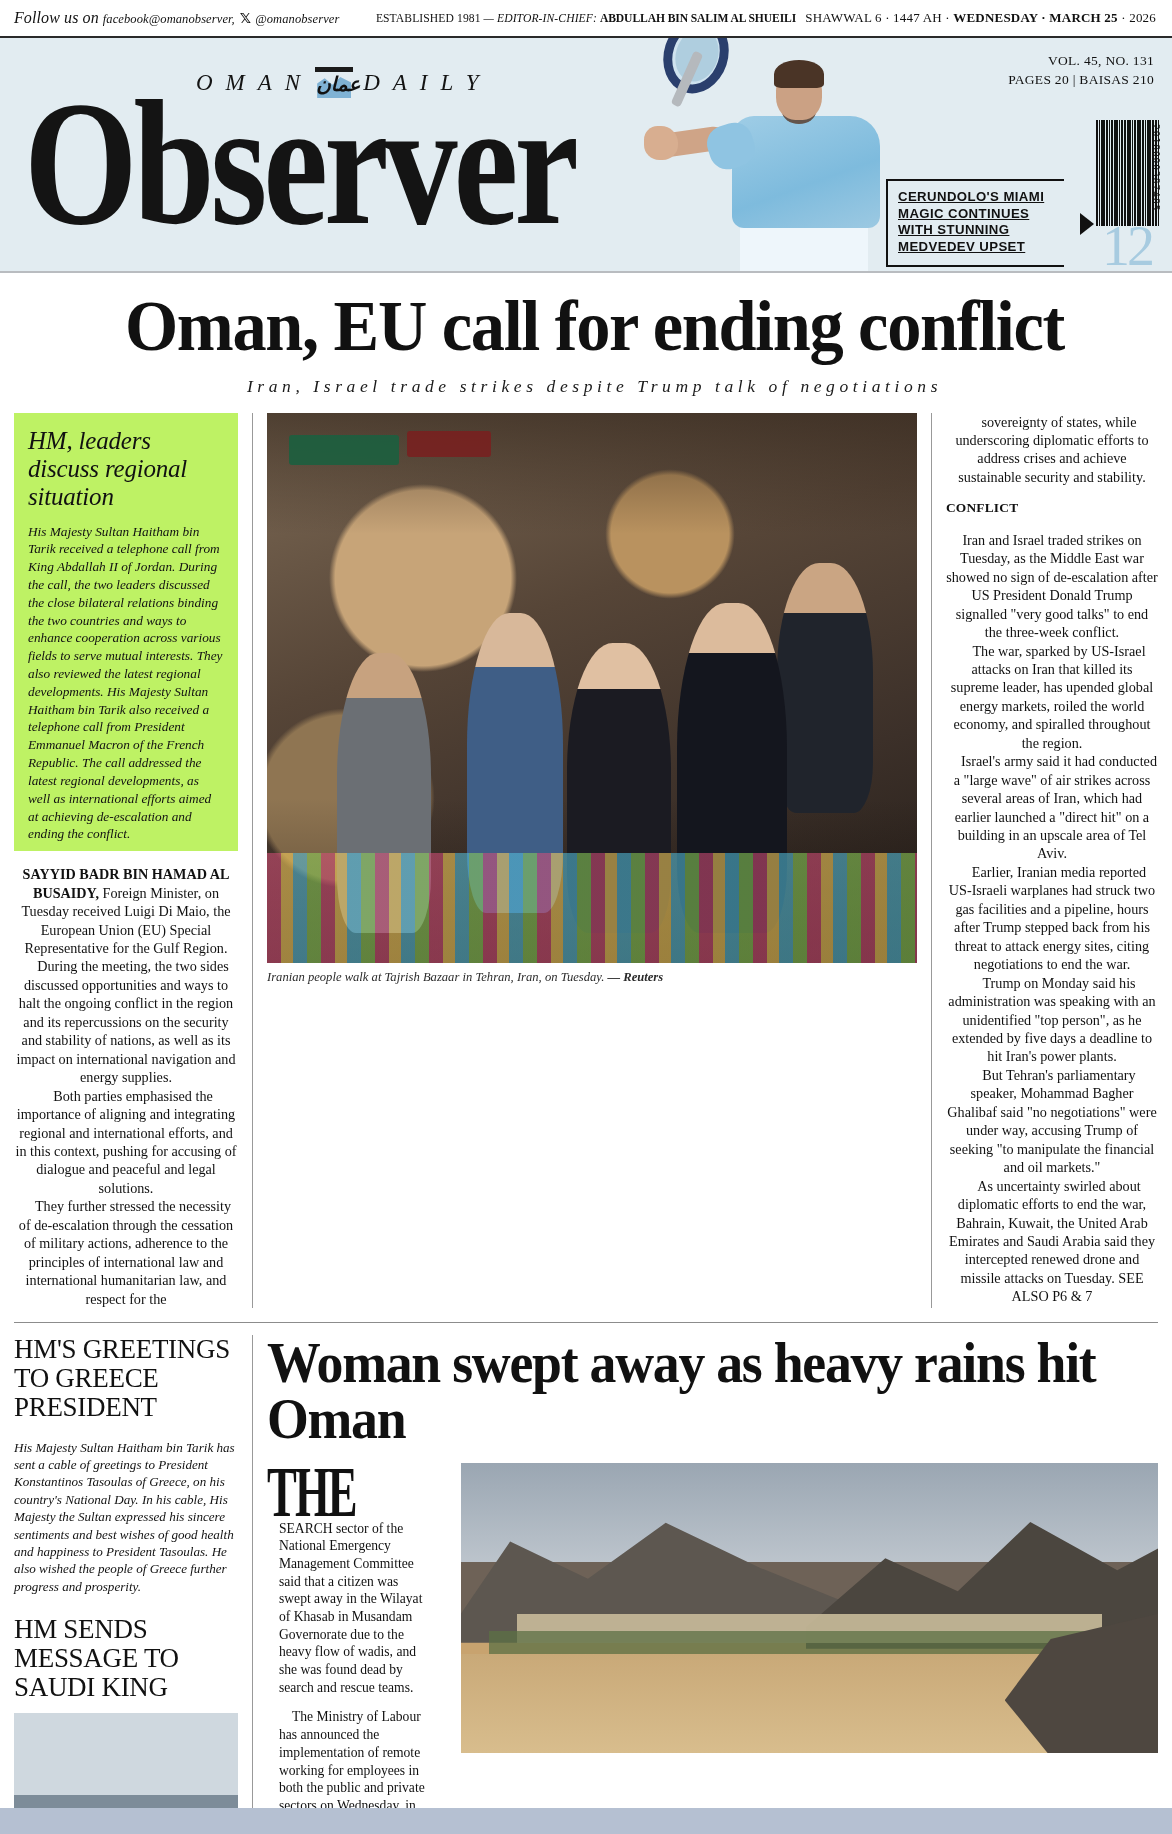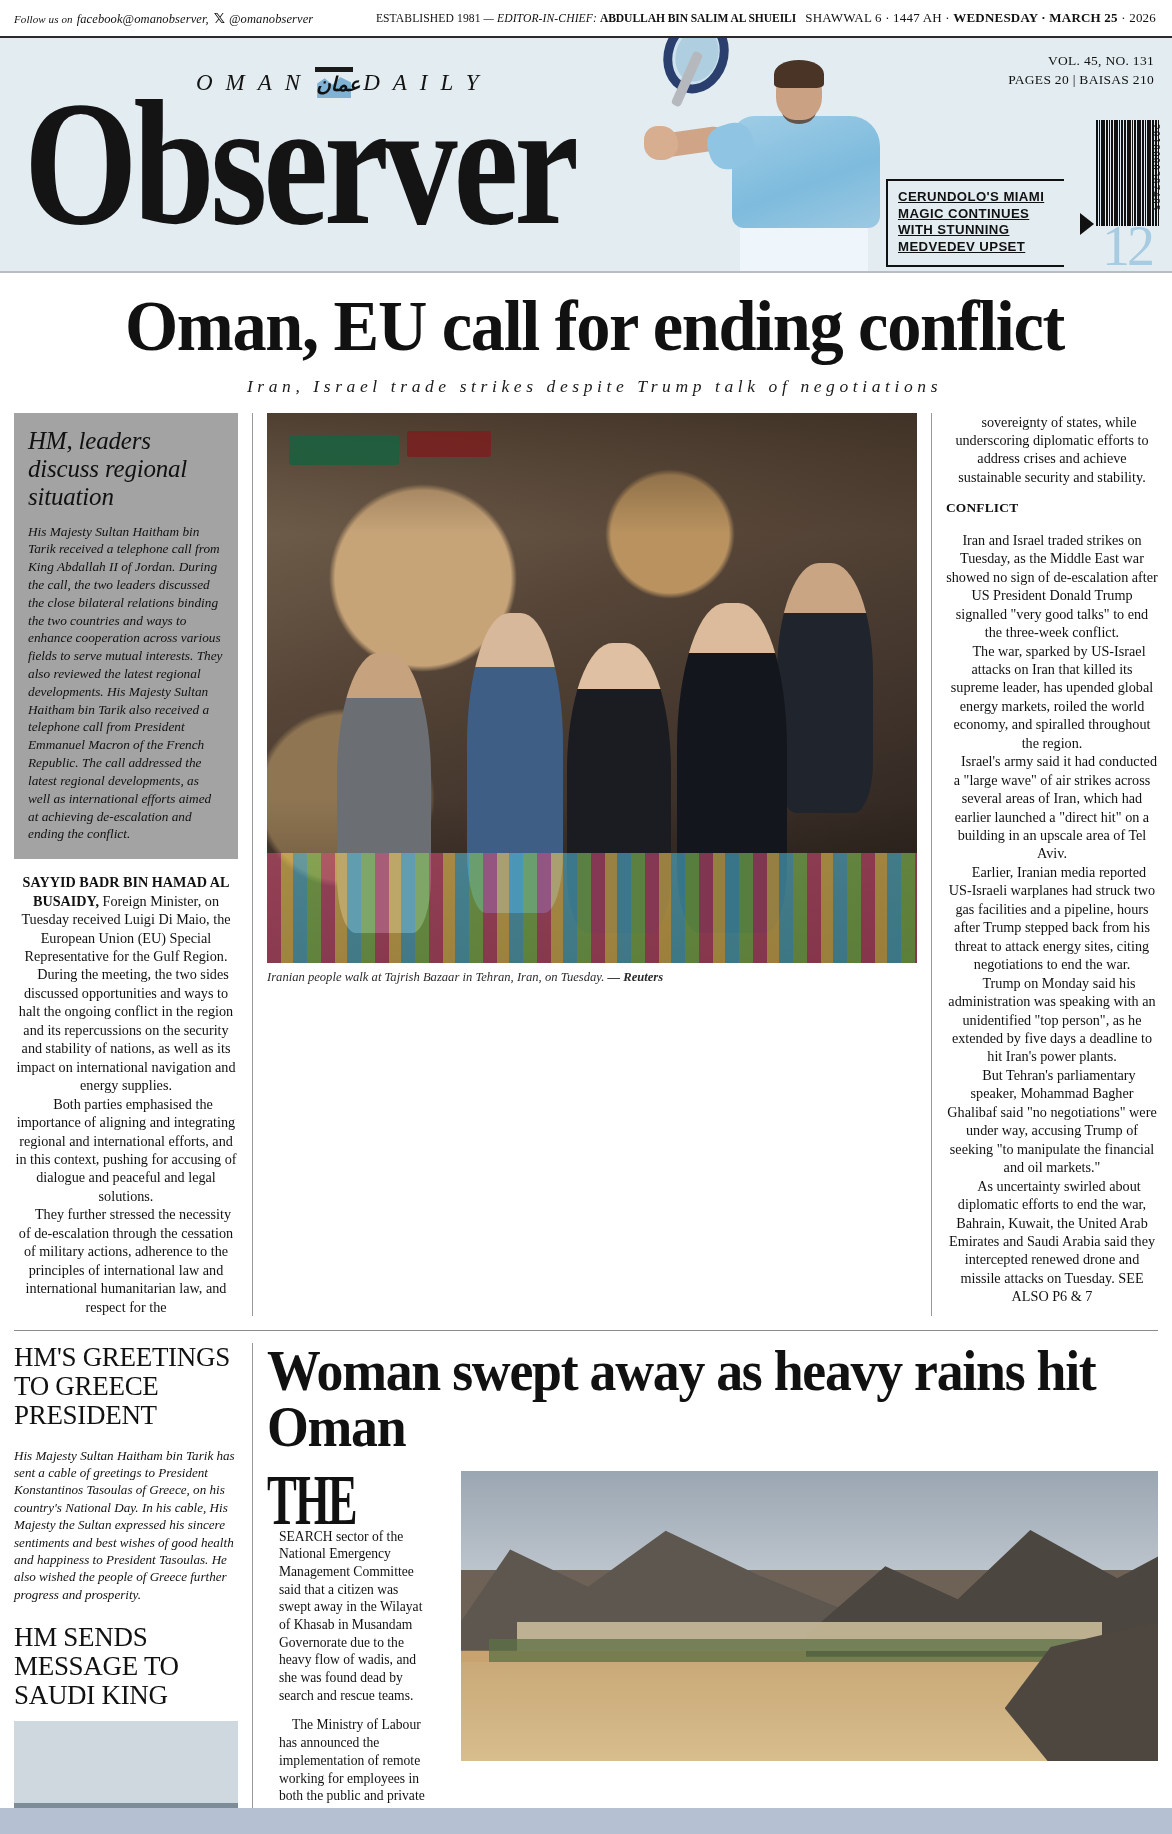--- a/index.html
+++ b/index.html
@@ -20,21 +20,21 @@
     border-bottom: 2px solid #2a2a2a;
     position: relative;
   }
   .follow {
     font-style: italic;
     font-size: 12.5px;
     letter-spacing: .1px;
     white-space: nowrap;
     display: flex; align-items: baseline; gap: 4px;
   }
-  .follow .lead { font-size: 11px; }
+  .follow .lead { font-size: 16px; }
   .x-glyph {
     font-family: "DejaVu Sans", sans-serif;
     font-style: normal;
     font-weight: bold;
     font-size: 14px;
     letter-spacing: -1px;
     padding: 0 1px;
   }
   .established {
     position: absolute;
@@ -219,22 +219,22 @@
     padding: 0 14px;
     display: grid;
     grid-template-columns: 238px 680px 1fr;
     column-gap: 0;
   }
   .col-left  { padding-right: 14px; }
   .col-mid   { padding: 0 14px; border-left: 1px solid #999; border-right: 1px solid #999; }
   .col-right { padding-left: 14px; }
 
   .greybox {
-    background: #a3a3a3;
-    padding: 14px 14px 16px 14px;
+    background: #bef264;
+    padding: 14px 14px 8px 14px;
   }
   .greybox h2 {
     font-family: "Liberation Serif", serif;
     font-style: italic;
     font-weight: normal;
     font-size: 25px;
     line-height: 1.12;
     letter-spacing: -.2px;
     margin-bottom: 12px;
   }

